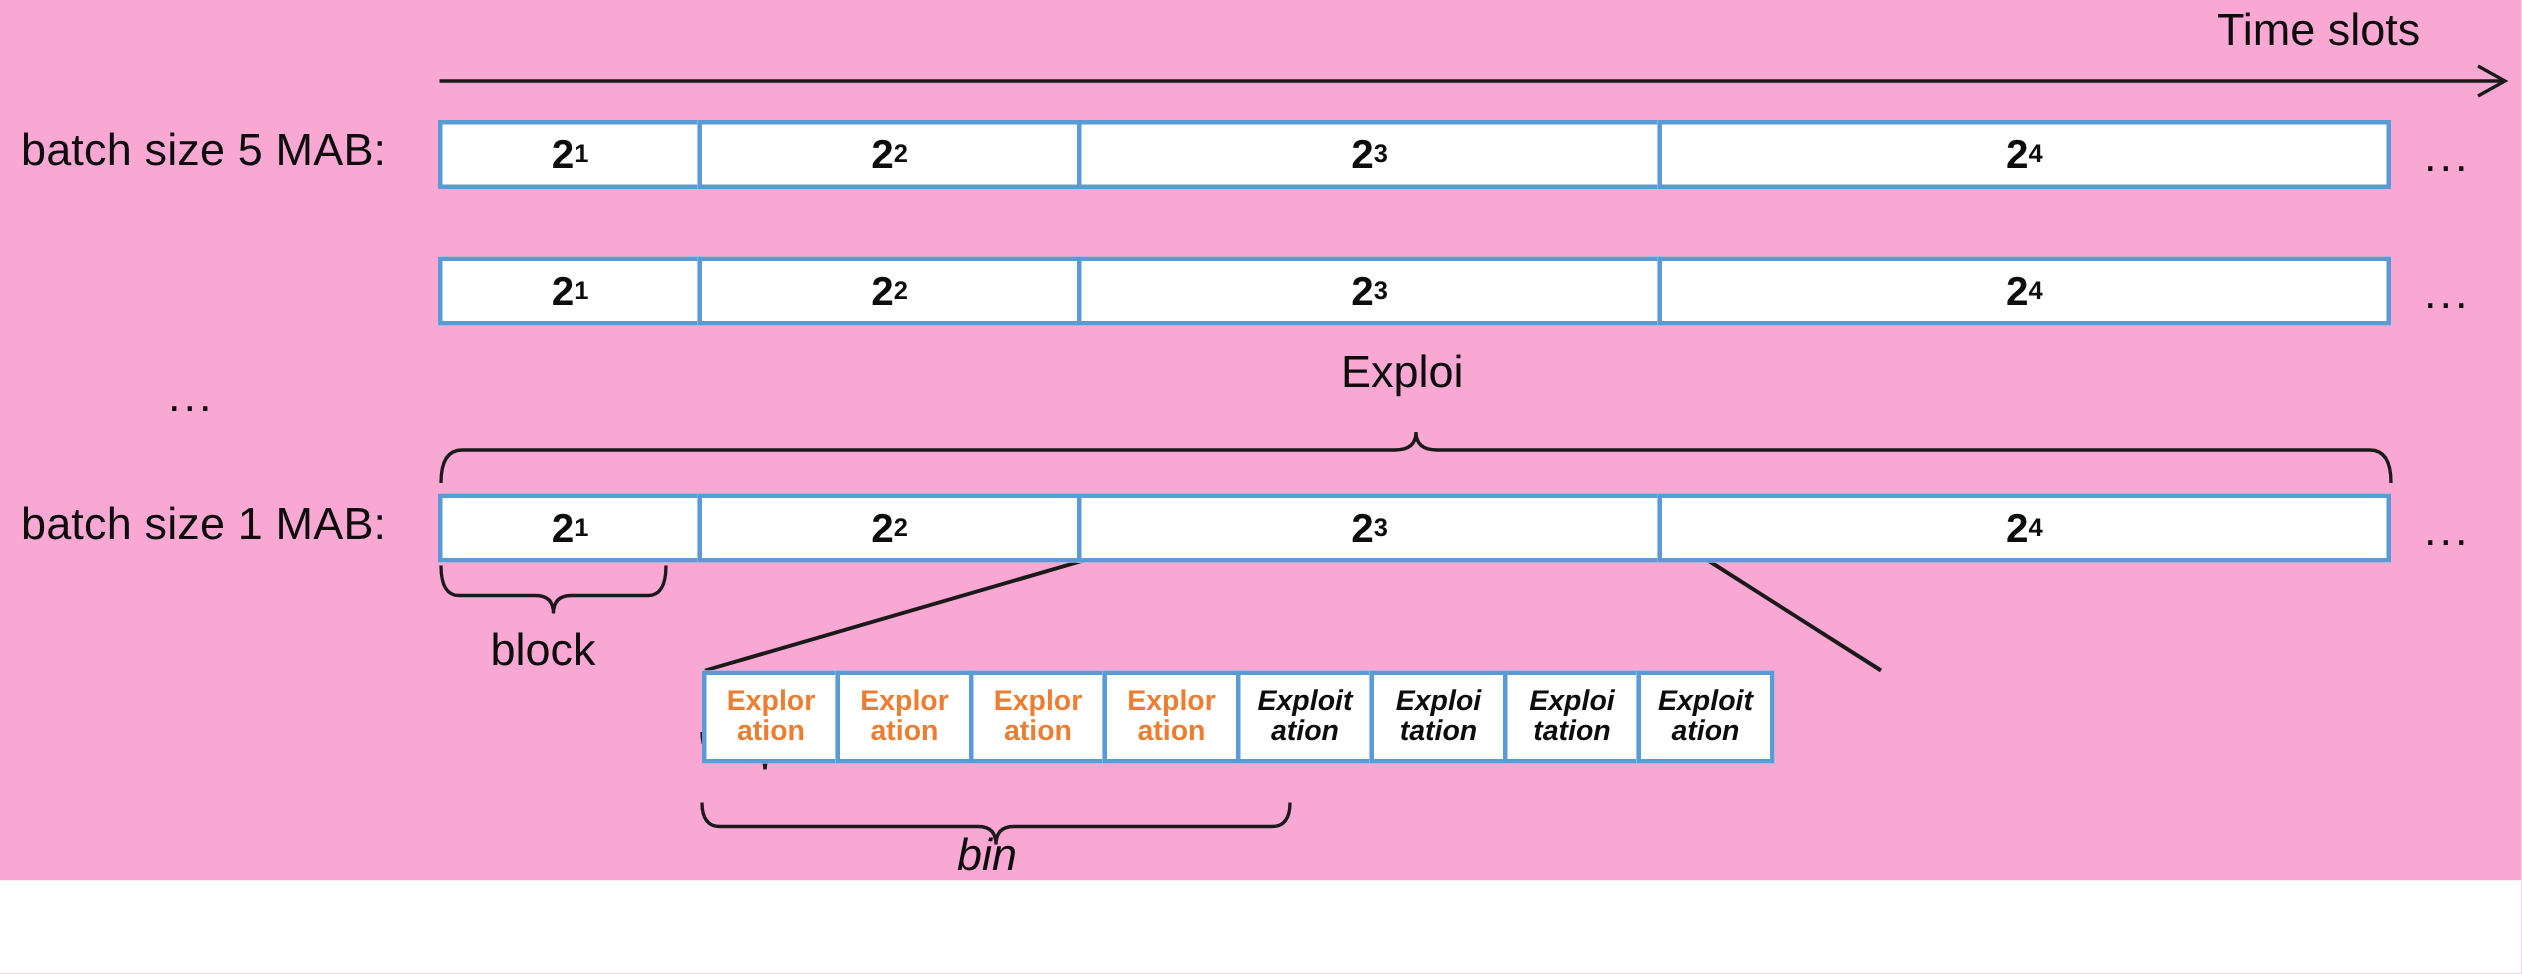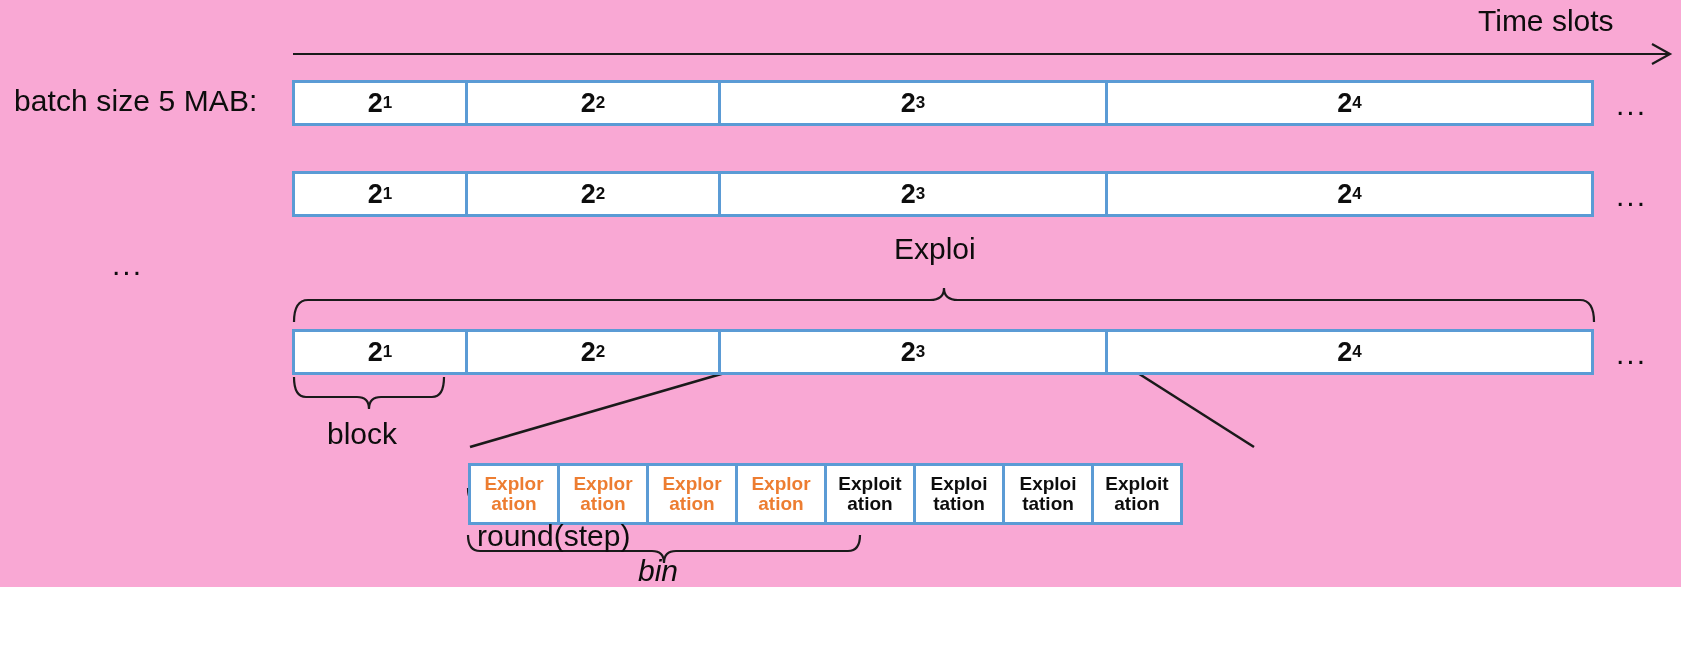--- a/index.html
+++ b/index.html
@@ -84,21 +84,21 @@
     flex-direction: column;
     align-items: center;
     justify-content: center;
     font-size: 19px;
     font-weight: bold;
     line-height: 1.05;
     margin-left: -3px;
   }
   .sub-box:first-child { margin-left: 0; }
   .sub-box.explore { color: #ED7D31; }
-  .sub-box.exploit { color: #0d0d0d; }
+  .sub-box.exploit { color: #0d0d0d; font-style: italic; }
   .sub-box span { display: block; }
 
   
   .annot {
     font-size: 30px;
     color: #0d0d0d;
     white-space: nowrap;
   }
 
   svg.overlay {
@@ -186,20 +186,21 @@
       <span>2</span>
         <sup>4</sup>
     </div>
   </div>
   <div class="abs ellipsis" style="left:1616px; top:179px;">...</div>
 
   <div class="abs ellipsis" style="left:112px; top:248px;">...</div>
 
   <div class="abs annot" style="left:894px; top:232px;">Exploi</div>
 
+  <div class="abs row-label" style="left:14px; top:333px;">batch size 1 MAB:</div>
 
   <div class="track" style="left:292px; top:329px; width:1302px;">
     <div class="epoch-box" style="width:176px;">
       <span>2</span>
         <sup>1</sup>
     </div>
     <div class="epoch-box" style="width:256px;">
       <span>2</span>
         <sup>2</sup>
     </div>
@@ -209,21 +210,21 @@
     </div>
     <div class="epoch-box" style="width:489px;">
       <span>2</span>
         <sup>4</sup>
     </div>
   </div>
   <div class="abs ellipsis" style="left:1616px; top:337px;">...</div>
 
   <div class="abs annot" style="left:327px; top:417px;text-align:center;">block</div>
 
-  <div class="subtrack" style="left:468px; top:447px;margin-top:16px;">
+  <div class="subtrack" style="left:468px; top:447px;">
 
     <div class="sub-box explore">
       <span>Explor</span>
       <span>ation</span>
     </div>
     <div class="sub-box explore">
       <span>Explor</span>
       <span>ation</span>
     </div>
     <div class="sub-box explore">
@@ -245,17 +246,16 @@
     <div class="sub-box exploit">
       <span>Exploi</span>
       <span>tation</span>
     </div>
     <div class="sub-box exploit">
       <span>Exploit</span>
       <span>ation</span>
     </div>
   </div>
 
-  <div class="abs annot" style="left:477px; top:519px;">round(step)</div>
 
   <div class="abs annot" style="left:638px; top:554px;font-style:italic;">bin</div>
 
 </div>
 
 </body></html>

